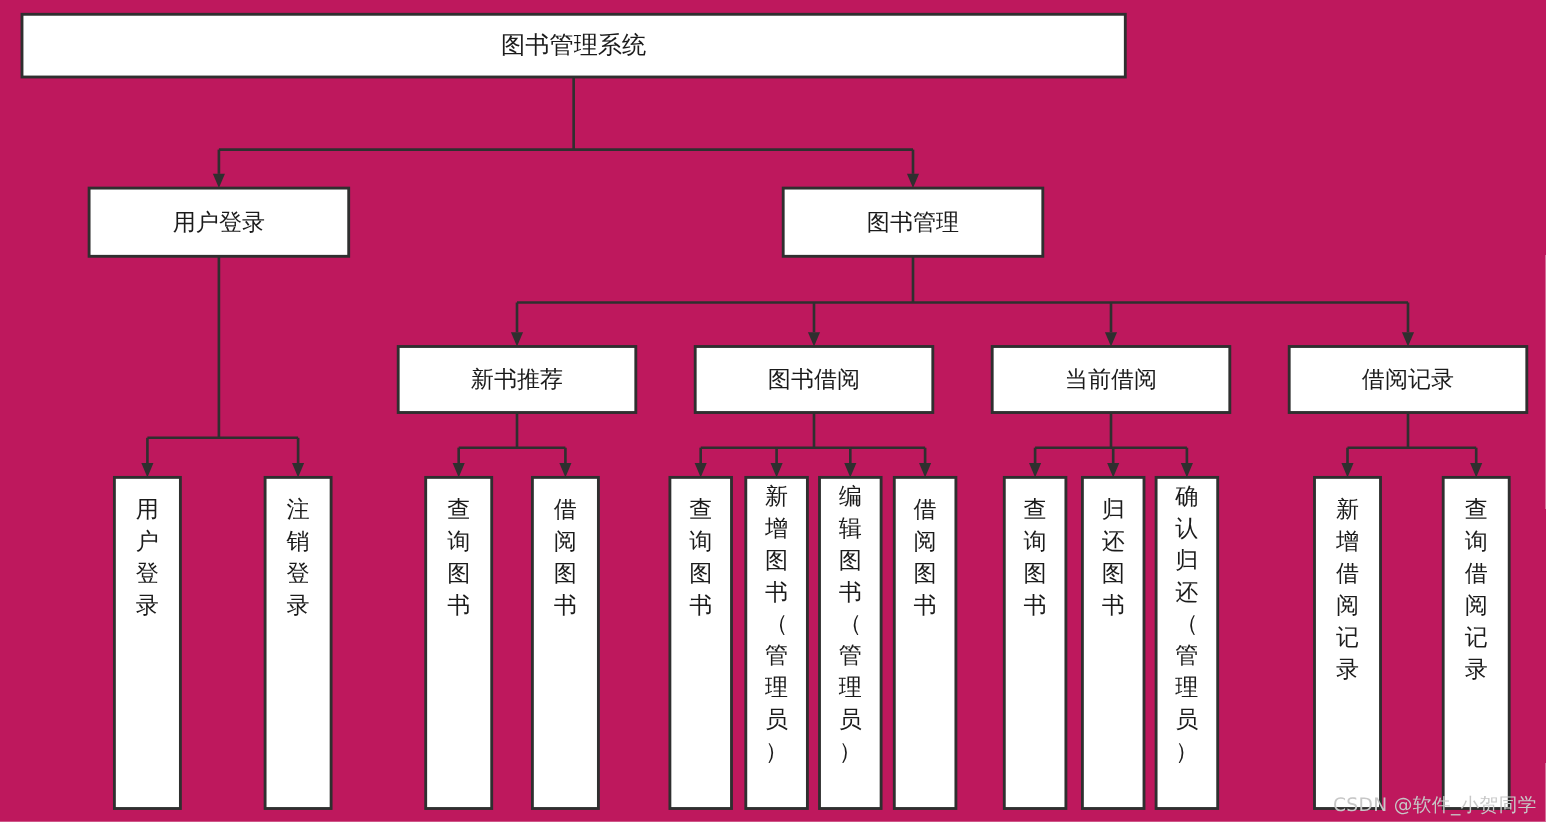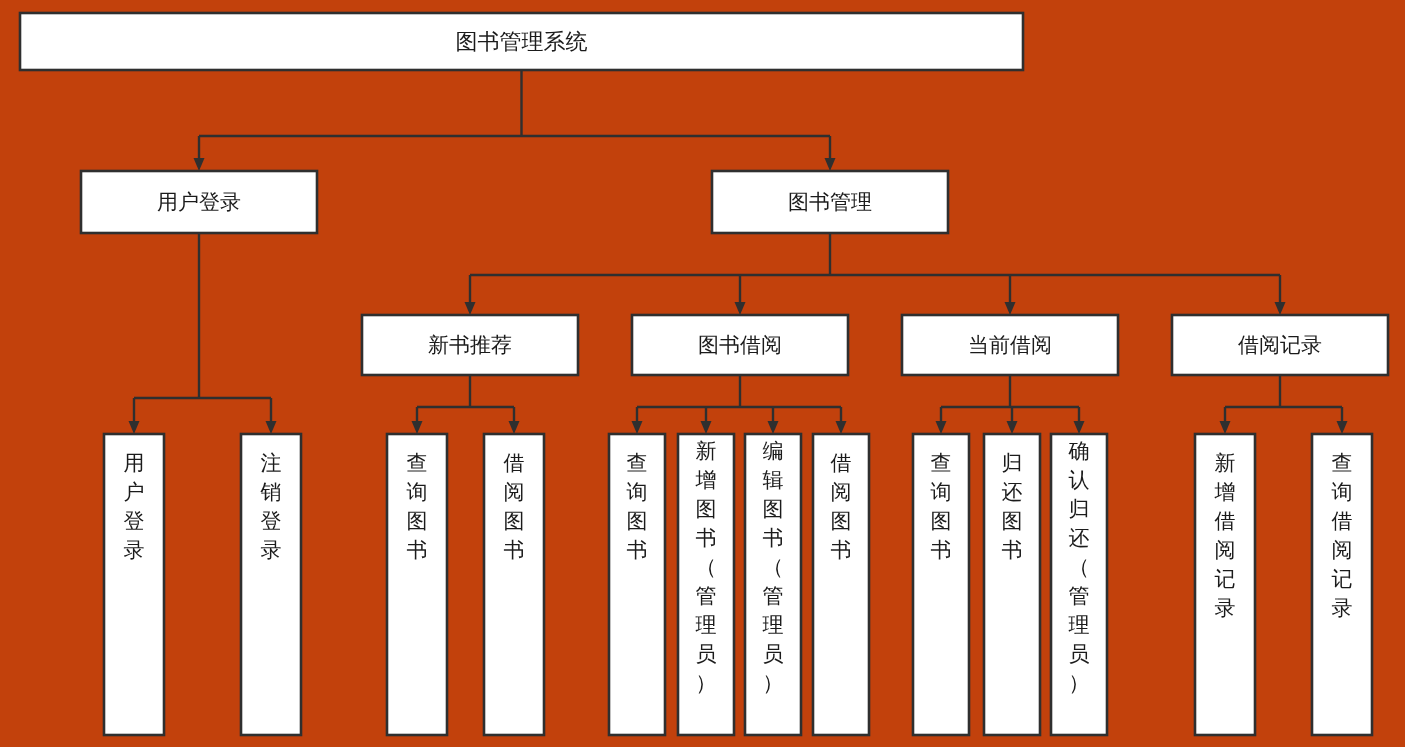--- a/index.html
+++ b/index.html
@@ -10,21 +10,21 @@
   body {
     width: 1405px;
     height: 747px;
     font-family: "DejaVu Sans", "Liberation Sans", sans-serif;
     overflow: hidden;
   }
   #diagram-root {
     position: relative;
     width: 1405px;
     height: 747px;
-    background: #c2410c;
+    background: #be185d;
   }
   svg#flow {
     position: absolute;
     left: 0;
     top: 0;
     width: 1405px;
     height: 747px;
   }
   .node-rect {
     fill: #ffffff;
@@ -205,14 +205,15 @@
           <rect x="1195" y="434" width="60" height="301" class="node-rect"></rect>
           <text x="1225" y="470" class="leaf-label"><tspan x="1225" dy="0">新</tspan><tspan x="1225" dy="29">增</tspan><tspan x="1225" dy="29">借</tspan><tspan x="1225" dy="29">阅</tspan><tspan x="1225" dy="29">记</tspan><tspan x="1225" dy="29">录</tspan></text>
         </g>
         <g>
           <rect x="1312" y="434" width="60" height="301" class="node-rect"></rect>
           <text x="1342" y="470" class="leaf-label"><tspan x="1342" dy="0">查</tspan><tspan x="1342" dy="29">询</tspan><tspan x="1342" dy="29">借</tspan><tspan x="1342" dy="29">阅</tspan><tspan x="1342" dy="29">记</tspan><tspan x="1342" dy="29">录</tspan></text>
         </g>
       </g>
   </svg>
 
+  <div class="watermark">CSDN @软件_小贺同学</div>
 
 </div>
 
 </body></html>

